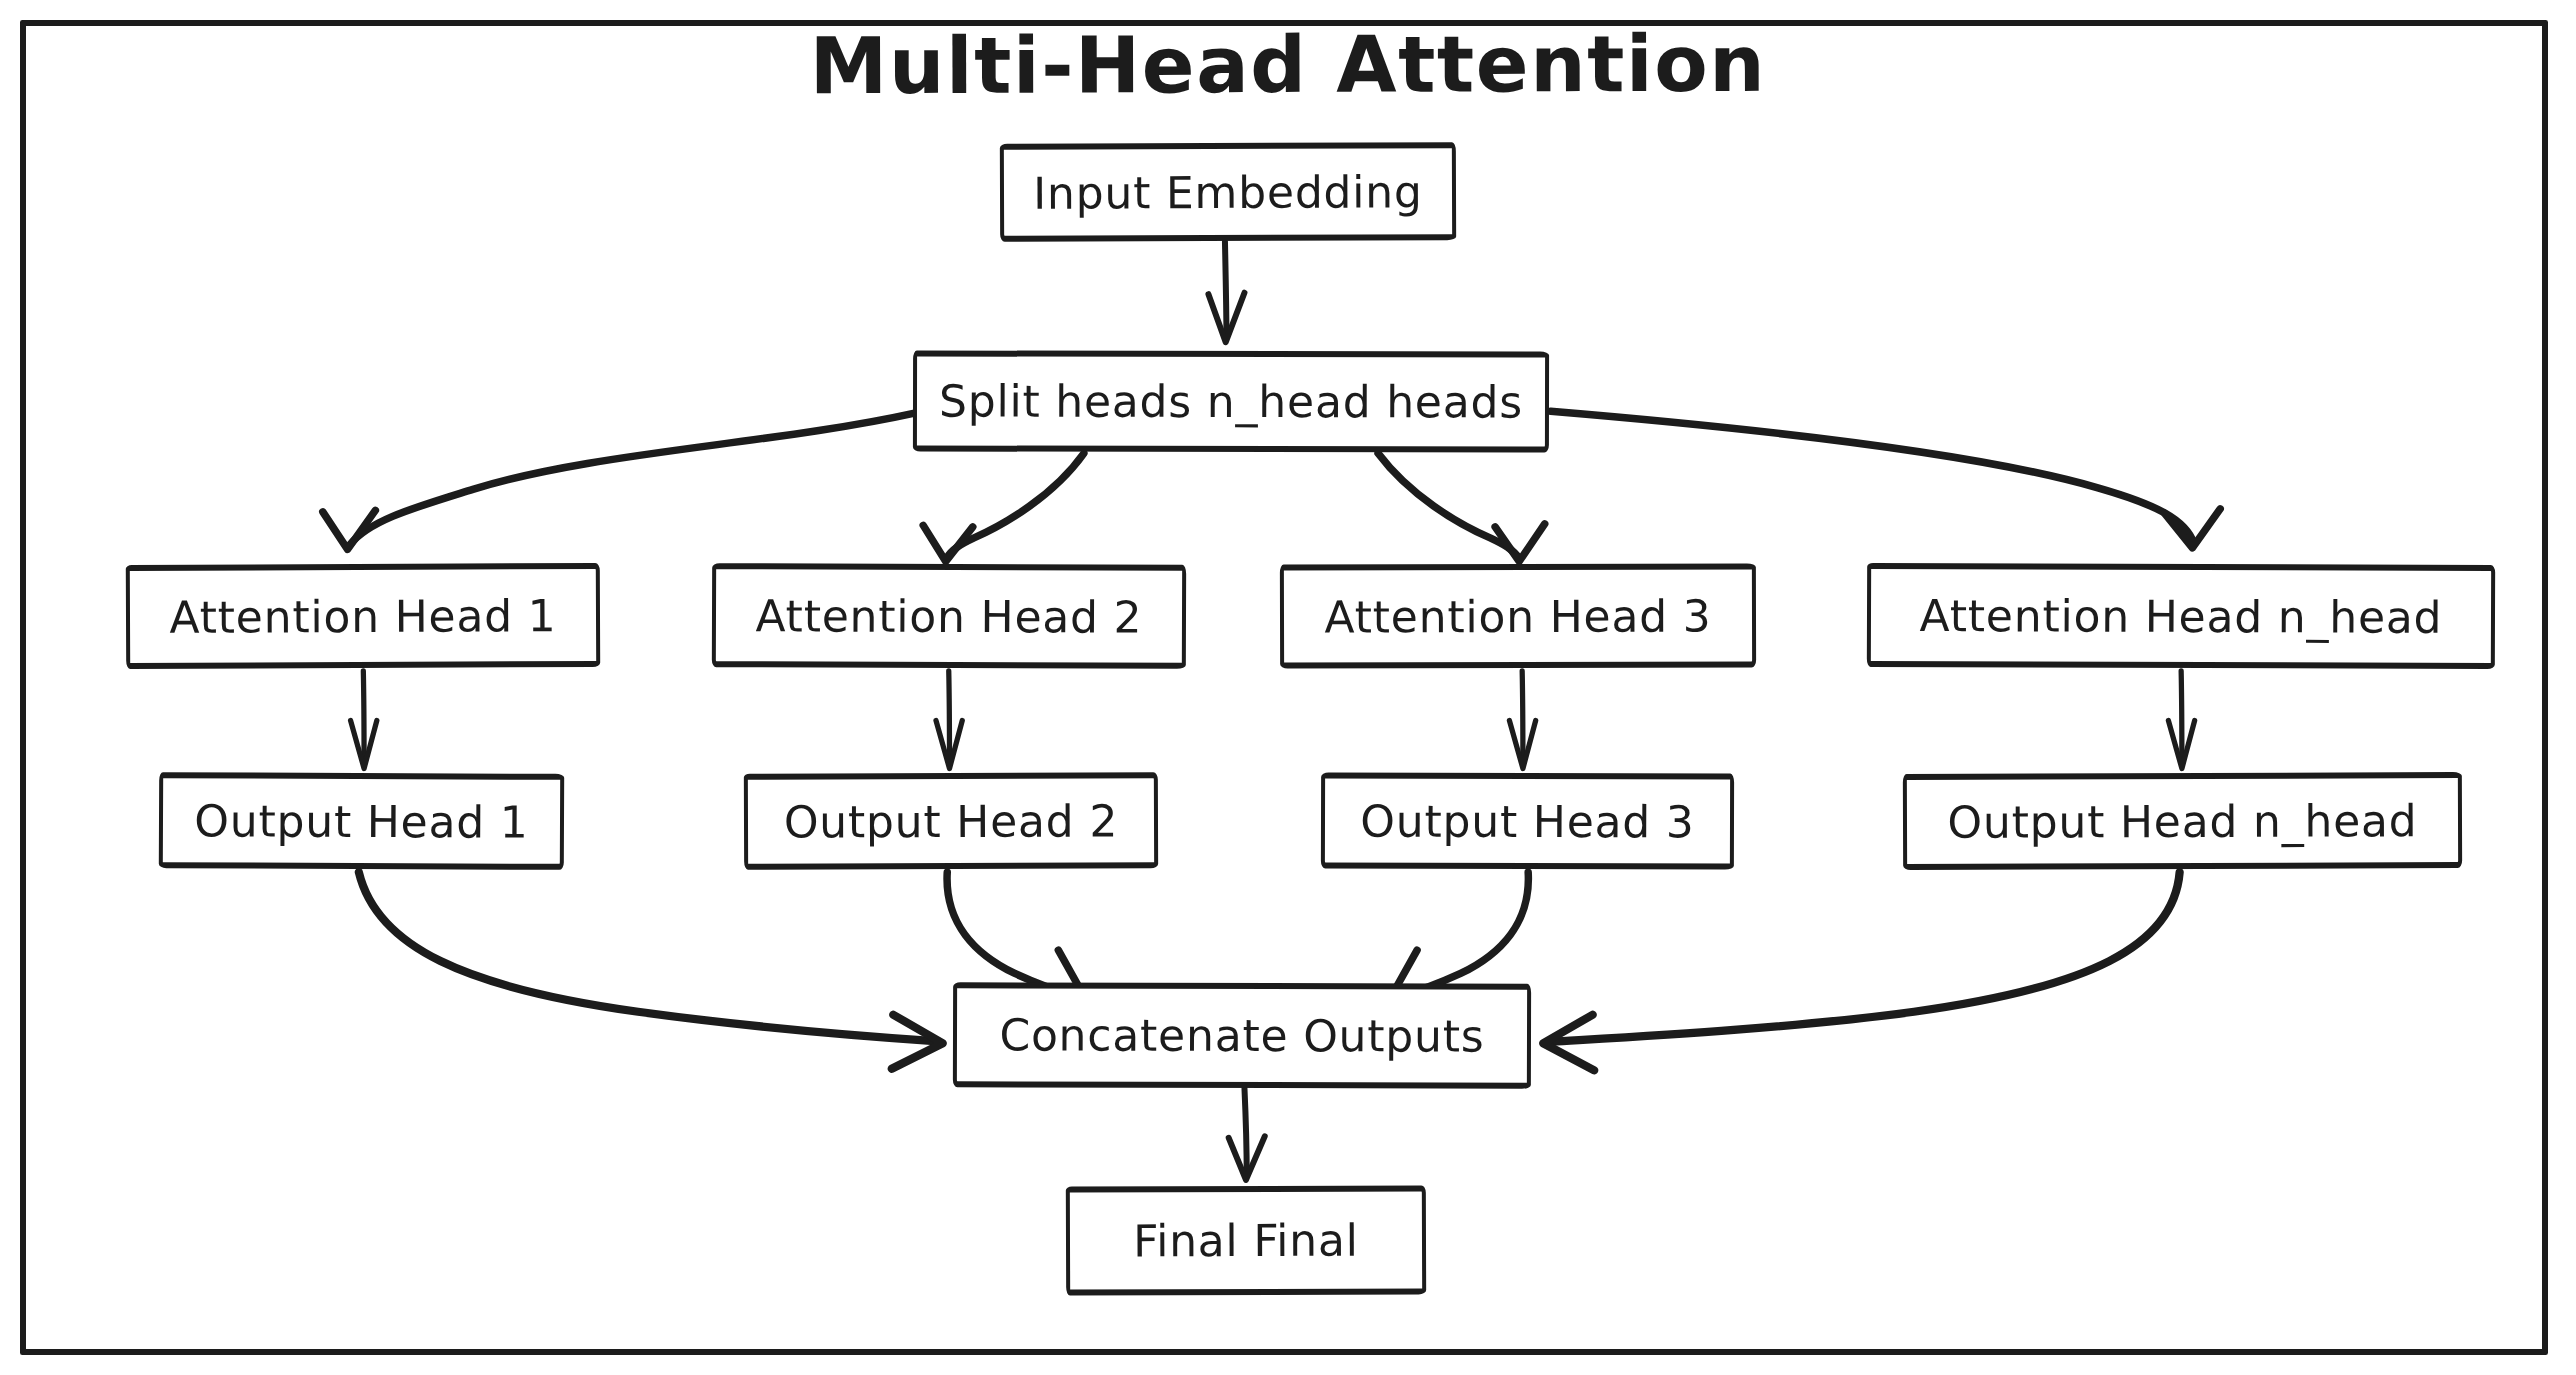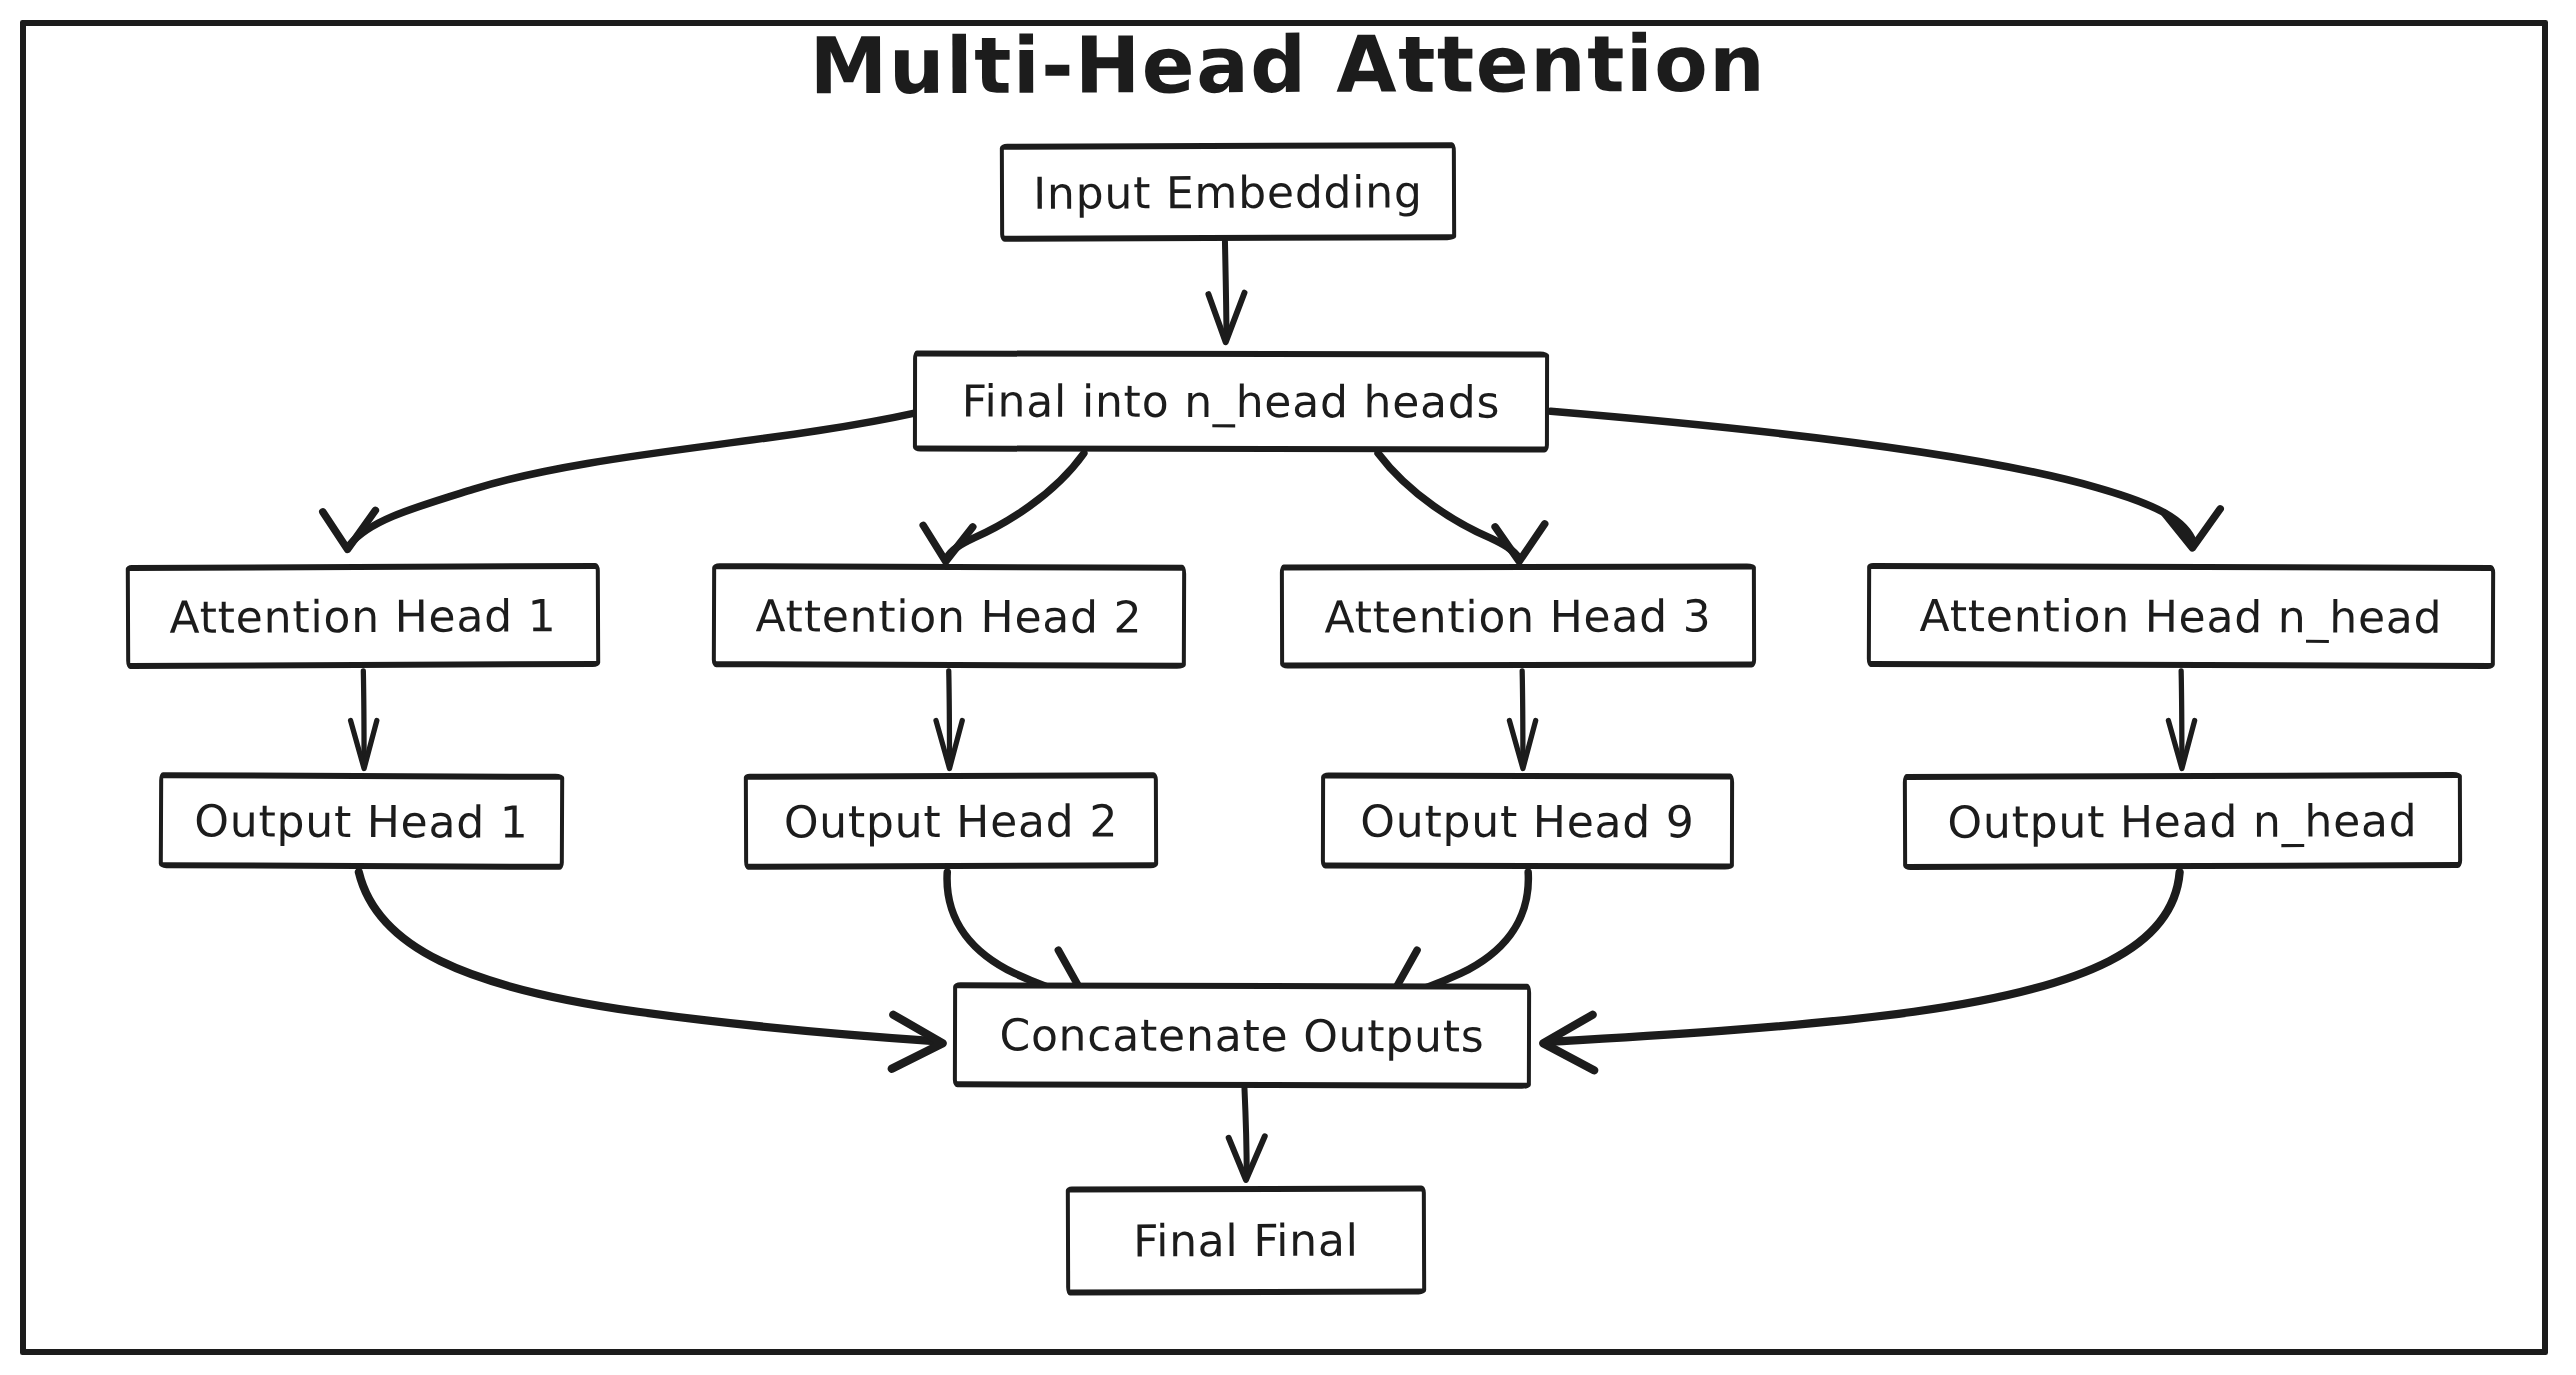--- a/index.html
+++ b/index.html
@@ -147,21 +147,21 @@
       <path stroke-width="8" d="M1658 1450 C1660 1494 1661 1532 1661 1566"></path>
       <path stroke-width="8" d="M1637 1516 L1660 1572 L1685 1514"></path>
     </g>
   </svg>
 
   <div class="node r1" style="left:1000px; top:143px; width:456px; height:98px; transform:rotate(-0.2deg);">
     <span>Input Embedding</span>
   </div>
 
   <div class="node r2" style="left:913px; top:351px; width:636px; height:101px; transform:rotate(0.1deg);">
-    <span>Final into n_head heads</span>
+    <span>Split heads n_head heads</span>
   </div>
 
   <div class="node r3" style="left:126px; top:564px; width:474px; height:104px; transform:rotate(-0.25deg);">
     <span>Attention Head 1</span>
   </div>
 
   <div class="node r1" style="left:712px; top:564px; width:474px; height:104px; transform:rotate(0.2deg);">
     <span>Attention Head 2</span>
   </div>
 
@@ -175,21 +175,21 @@
 
   <div class="node r2" style="left:159px; top:773px; width:405px; height:96px; transform:rotate(0.25deg);">
     <span>Output Head 1</span>
   </div>
 
   <div class="node r3" style="left:744px; top:773px; width:414px; height:96px; transform:rotate(-0.2deg);">
     <span>Output Head 2</span>
   </div>
 
   <div class="node r1" style="left:1321px; top:773px; width:413px; height:96px; transform:rotate(0.15deg);">
-    <span>Output Head 9</span>
+    <span>Output Head 3</span>
   </div>
 
   <div class="node r2" style="left:1903px; top:773px; width:559px; height:96px; transform:rotate(-0.2deg);">
     <span>Output Head n_head</span>
   </div>
 
   <div class="node r1" style="left:953px; top:983px; width:578px; height:105px; transform:rotate(0.15deg);">
     <span>Concatenate Outputs</span>
   </div>
 

